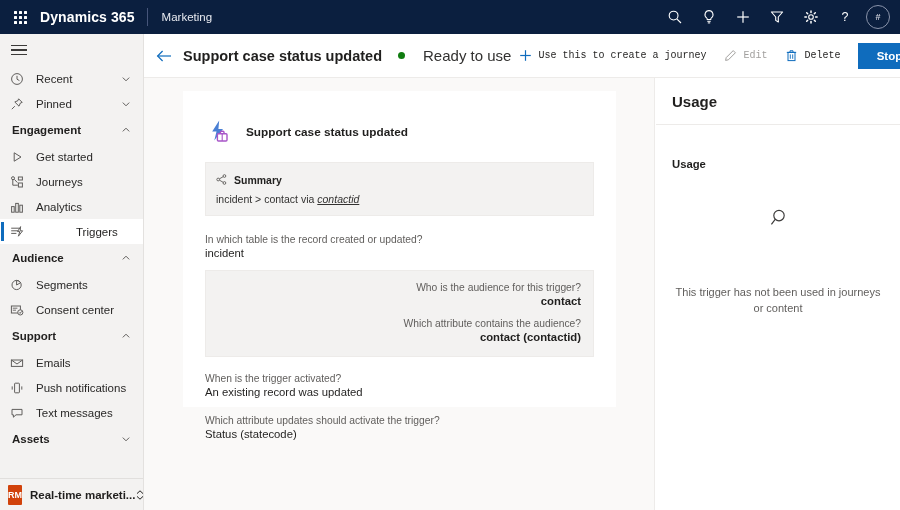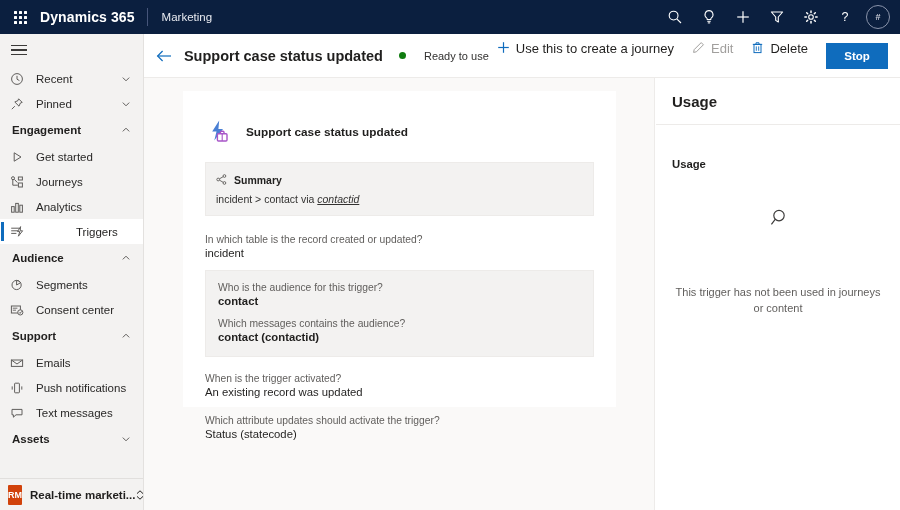--- a/index.html
+++ b/index.html
@@ -81,26 +81,26 @@
   
   .cmdbar {
     position: absolute; left: 144px; top: 34px; width: 756px; height: 44px;
     background: #ffffff; border-bottom: 1px solid #edebe9;
     display: flex; align-items: center; padding: 0 12px;
   }
   .back-btn { width: 30px; height: 30px; display: flex; align-items: center; justify-content: center; cursor: pointer; }
   .page-title { font-size: 14.5px; font-weight: bold; color: #201f1e; padding-left: 10px; white-space: nowrap; }
   .status-pill { display: flex; align-items: center; padding-left: 16px; }
   .status-dot { width: 7px; height: 7px; border-radius: 50%; background: #107c10; }
-  .status-text { font-size: 11px; color: #323130; padding-left: 18px; white-space: nowrap; }
+  .status-text { font-size: 15px; color: #323130; padding-left: 18px; white-space: nowrap; }
   .cmd-right { margin-left: auto; display: flex; align-items: center; gap: 2px; }
   .cmd-btn {
-    display: flex; align-items: flex-start; height: 30px; padding: 0 8px; cursor: pointer;
-    font-size: 13px; color: #201f1e; white-space: nowrap; background: transparent; border: 0;
-    font-family: Liberation Sans, sans-serif;
+    display: flex; align-items: center; height: 30px; padding: 0 8px; cursor: pointer;
+    font-size: 10px; color: #201f1e; white-space: nowrap; background: transparent; border: 0;
+    font-family: Liberation Mono, monospace;
   }
   .cmd-btn .ico { display: flex; align-items: center; padding-right: 6px; }
   .cmd-btn.disabled { color: #a19f9d; cursor: default; }
   .primary-btn {
     background: #0f6cbd; color: #ffffff; font-size: 11.5px; font-weight: bold;
     height: 26px; min-width: 62px; display: flex; align-items: center; justify-content: center;
     border: 0; cursor: pointer; margin-left: 8px; font-family: inherit;
   }
 
   
@@ -125,20 +125,21 @@
   .summary-body { font-size: 10.5px; color: #323130; padding-top: 4px; }
   .summary-body .it { font-style: italic; text-decoration: underline; }
 
   .field { padding: 0 22px; }
   .field-q { font-size: 10.3px; color: #605e5c; }
   .field-a { font-size: 11.3px; color: #201f1e; padding-top: 2px; }
 
   .gray-block {
     margin: 11px 22px 0 22px; background: #f3f2f1; border: 1px solid #edebe9;
     padding: 11px 12px 13px 12px;
+    text-align: right;
   }
   .gray-block .field-q { font-size: 10.3px; color: #605e5c; }
   .gray-block .field-a { font-size: 11.3px; color: #201f1e; font-weight: bold; padding-top: 2px; }
   .gap-sm { height: 11px; }
 
   
   .rightpanel {
     position: absolute; left: 656px; top: 78px; width: 244px; height: 432px; background: #ffffff;
   }
   .rp-header { height: 47px; display: flex; align-items: center; padding-left: 16px; border-bottom: 1px solid #edebe9; }
@@ -501,21 +502,21 @@
         <div class="field-a">incident</div>
       </div>
 
       <div class="gray-block">
         <div>
           <div class="field-q">Who is the audience for this trigger?</div>
           <div class="field-a">contact</div>
         </div>
         <div class="gap-sm"></div>
         <div>
-          <div class="field-q">Which messages contains the audience?</div>
+          <div class="field-q">Which attribute contains the audience?</div>
           <div class="field-a">contact (contactid)</div>
         </div>
       </div>
 
       <div class="field" style="padding-top:16px;">
         <div class="field-q">When is the trigger activated?</div>
         <div class="field-a">An existing record was updated</div>
       </div>
 
       <div class="field" style="padding-top:17px;">

